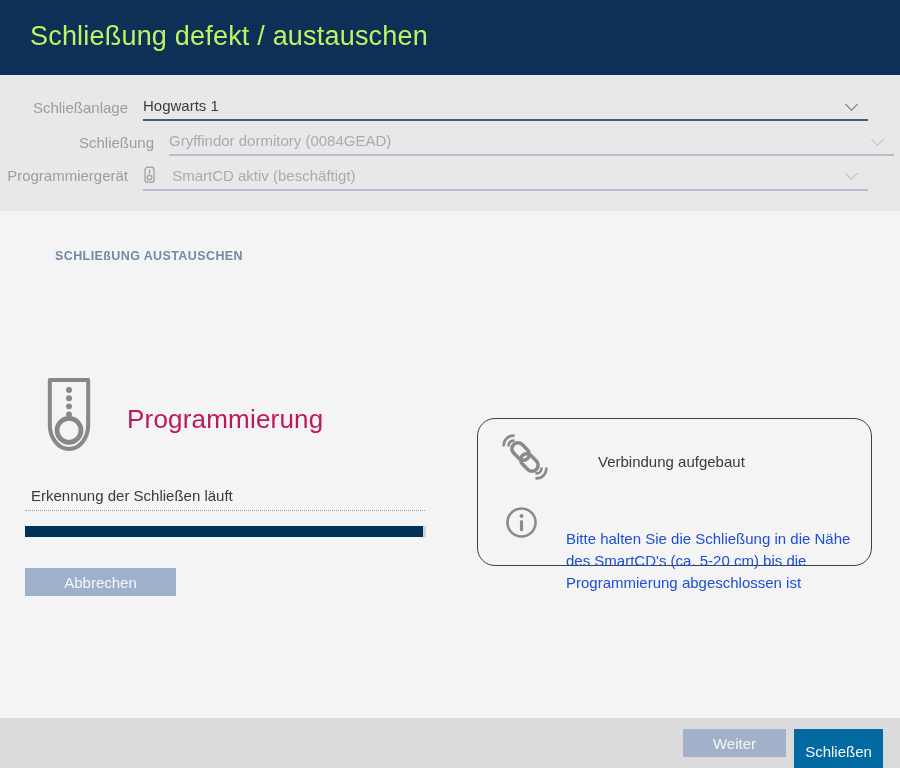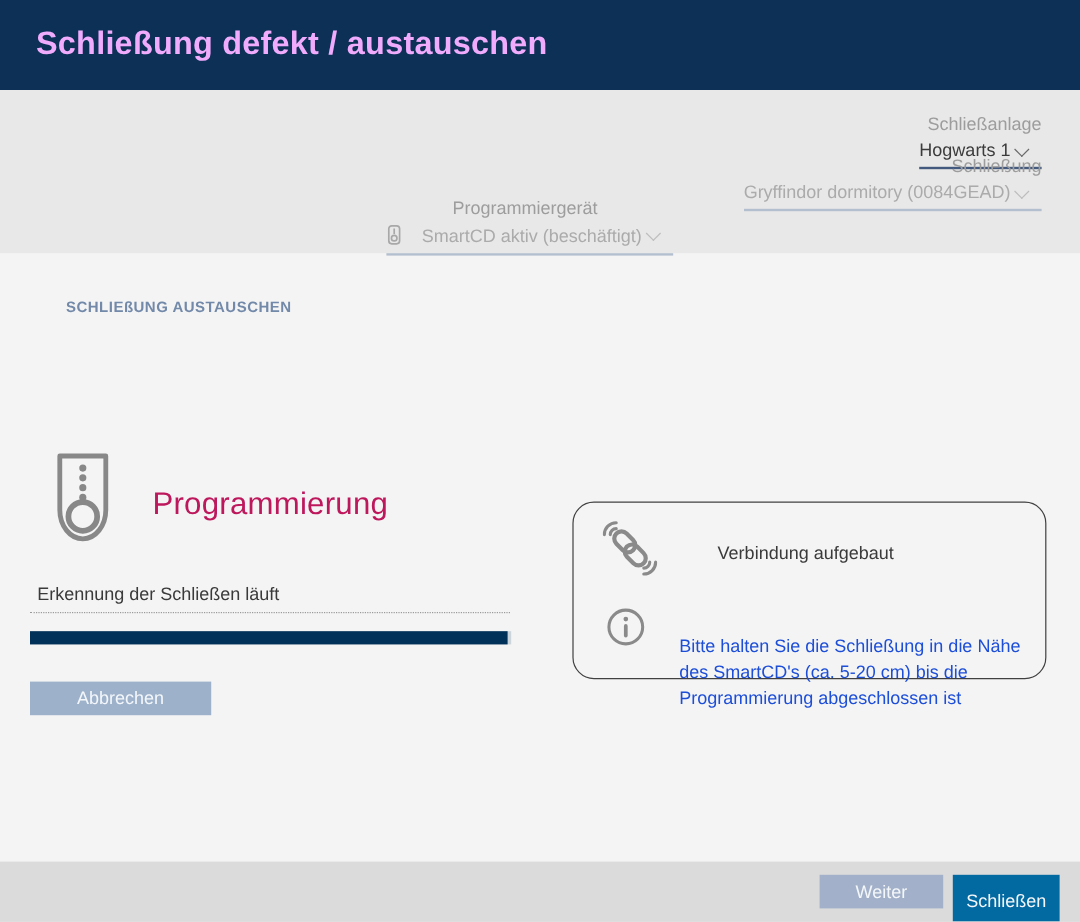--- a/index.html
+++ b/index.html
@@ -6,25 +6,25 @@
   #app{
     position:relative;width:900px;height:768px;overflow:hidden;
     background:#f4f4f4;
     font-family:"Liberation Sans", sans-serif;
     -webkit-font-smoothing:antialiased;
   }
   
   .header{position:absolute;left:0;top:0;width:900px;height:75px;background:#0d3056;}
   .header .title{
     position:absolute;left:30px;top:50%;transform:translateY(-54%);
-    color:#f0abfc;font-size:27px;font-weight:700;letter-spacing:.2px;white-space:nowrap;text-align:right;
+    color:#bef264;font-size:27px;font-weight:400;letter-spacing:.2px;white-space:nowrap;text-align:right;
   }
   
   .formstrip{position:absolute;left:0;top:75px;width:900px;height:136px;background:#e8e8e8;}
-  .form-row{position:absolute;left:0;width:868px;height:26px;display:flex;align-items:flex-end;flex-direction:column;}
+  .form-row{position:absolute;left:0;width:868px;height:26px;display:flex;align-items:flex-end;}
   .form-row .lbl{
     width:128px;text-align:right;color:#9d9d9d;font-size:15px;padding-bottom:5px;white-space:nowrap;
   }
   .form-row .field{
     position:relative;flex:1;margin-left:15px;padding:0 26px 5px 0;
     font-size:15px;color:#3c3c3c;white-space:nowrap;
     border-bottom:2px solid #44597e;
   }
   .form-row.disabled .field{color:#ababab;border-bottom:2px solid #b3bfcf;}
   .chev{
@@ -91,21 +91,21 @@
   <div class="formstrip">
 
     <div class="form-row" style="top:20px;">
       <div class="lbl">Schließanlage</div>
       <div class="field">
         <span>Hogwarts 1</span>
         <span class="chev"></span>
       </div>
     </div>
 
-    <div class="form-row disabled" style="top:55px;">
+    <div class="form-row disabled" style="top:55px;padding-left:26px;">
       <div class="lbl">Schließung</div>
       <div class="field">
         <span>Gryffindor dormitory (0084GEAD)</span>
         <span class="chev"></span>
       </div>
     </div>
 
     <div class="form-row disabled" style="top:90px;align-items:center;">
       <div class="lbl">Programmiergerät</div>
       <div class="field">

